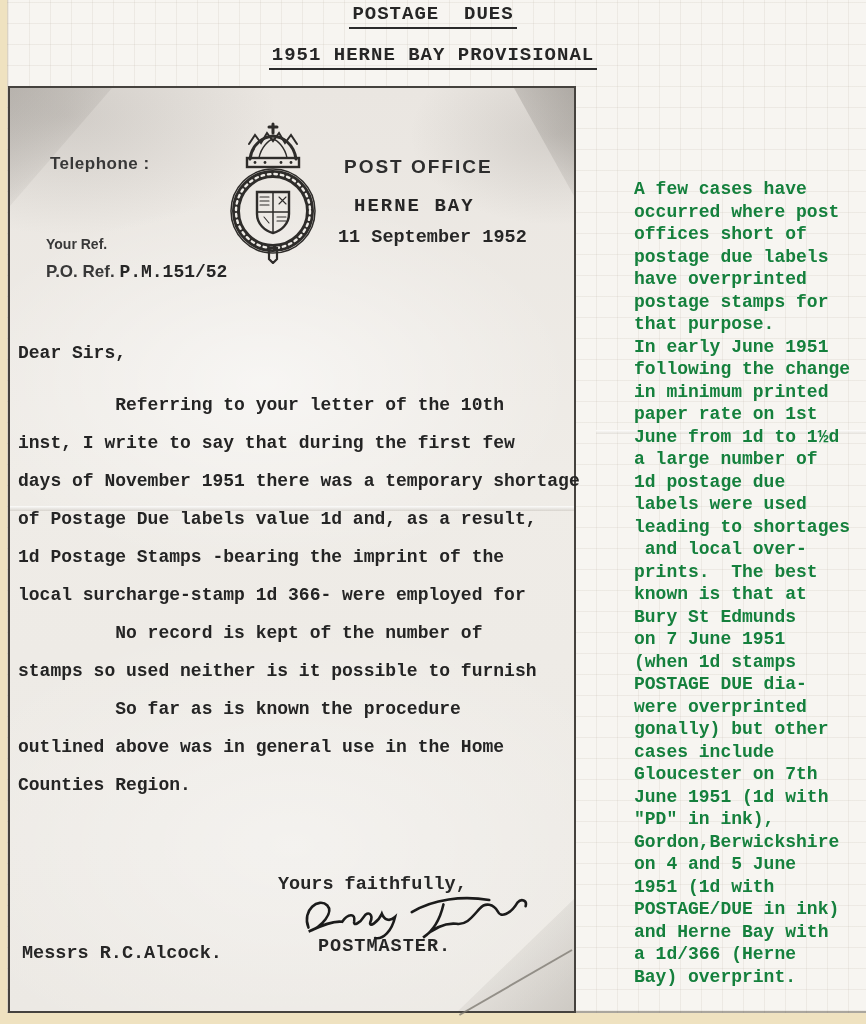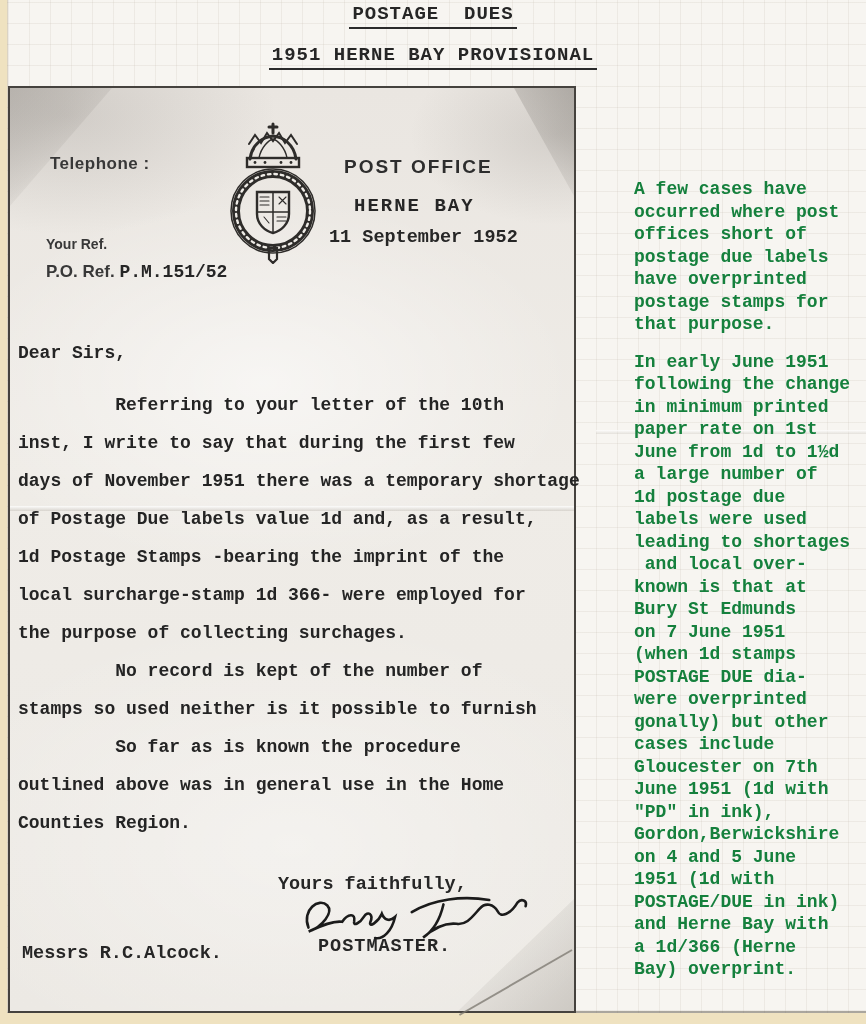--- a/index.html
+++ b/index.html
@@ -63,39 +63,39 @@
   .crease2{position:absolute;left:596px;top:430px;width:270px;height:4px;
     background:linear-gradient(rgba(255,255,255,.8), rgba(160,153,140,.22));}
 
   .print{font-family:"Liberation Sans","DejaVu Sans",sans-serif;font-weight:bold;color:var(--print-ink);}
   .tw{font-weight:bold;color:var(--ink);}
 
   .tel{left:40px;top:66px;font-size:17px;letter-spacing:.5px;}
   .crest{left:220px;top:34px;width:86px;height:142px;}
   .po-name{left:334px;top:68px;font-size:19px;letter-spacing:2px;color:#2d2d2d;}
   .po-loc{left:344px;top:107px;font-size:19px;letter-spacing:2px;}
-  .po-date{left:319px;top:139px;font-size:18.5px;}
+  .po-date{left:328px;top:139px;font-size:18.5px;}
   .your-ref{left:36px;top:148px;font-size:14px;}
   .po-ref{left:36px;top:174px;font-size:17px;}
   .po-ref .val{font-family:"Liberation Mono","DejaVu Sans Mono",monospace;font-size:18px;color:var(--ink);}
 
   .body{left:8px;top:246px;font-size:18px;line-height:38px;font-weight:bold;color:#242424;}
   .bline{white-space:pre;}
   .bline:first-child{margin-bottom:14px;}
 
   .closing{left:268px;top:786px;font-size:18.5px;font-family:Liberation Mono, monospace;}
   .sig{left:284px;top:800px;width:240px;height:56px;}
   .postmaster{left:308px;top:848px;font-size:18.5px;letter-spacing:1px;}
   .addressee{left:12px;top:855px;font-size:18.5px;}
 
   
   .annotation{position:absolute;left:634px;top:178px;width:232px;
     font-size:18px;line-height:22.5px;font-weight:bold;color:#15803d;}
   .aline{white-space:pre;}
-  .p2{margin-top:15px;}
+  .p2{}
 </style>
 </head>
 <body>
 
 <div class="page">
 
   <div class="sheet"></div>
 
   <div class="heading">
     <div class="trow t1"><span>POSTAGE  DUES</span></div>
@@ -137,21 +137,20 @@
     <div class="po-ref print"><span>P.O. Ref.</span> <span class="val tw">P.M.151/52</span></div>
 
     <div class="body">
         <div class="bline">Dear Sirs,</div>
         <div class="bline">         Referring to your letter of the 10th</div>
         <div class="bline">inst, I write to say that during the first few</div>
         <div class="bline">days of November 1951 there was a temporary shortage</div>
         <div class="bline">of Postage Due labels value 1d and, as a result,</div>
         <div class="bline">1d Postage Stamps -bearing the imprint of the</div>
         <div class="bline">local surcharge-stamp 1d 366- were employed for</div>
-        <div class="bline">the purpose of collecting surchages.</div>
         <div class="bline">         No record is kept of the number of</div>
         <div class="bline">stamps so used neither is it possible to furnish</div>
         <div class="bline">         So far as is known the procedure</div>
         <div class="bline">outlined above was in general use in the Home</div>
         <div class="bline">Counties Region.</div>
       </div>
 
     <div class="closing tw">Yours faithfully,</div>
 
     <svg class="sig" viewBox="0 0 240 56" fill="none" stroke="#1b1b1b" stroke-width="2.6" stroke-linecap="round" transform="rotate(-3)">
@@ -179,20 +178,21 @@
         <div class="aline">In early June 1951</div>
         <div class="aline">following the change</div>
         <div class="aline">in minimum printed</div>
         <div class="aline">paper rate on 1st</div>
         <div class="aline">June from 1d to 1½d</div>
         <div class="aline">a large number of</div>
         <div class="aline">1d postage due</div>
         <div class="aline">labels were used</div>
         <div class="aline">leading to shortages</div>
         <div class="aline"> and local over-</div>
+        <div class="aline">prints.  The best</div>
         <div class="aline">known is that at</div>
         <div class="aline">Bury St Edmunds</div>
         <div class="aline">on 7 June 1951</div>
         <div class="aline">(when 1d stamps</div>
         <div class="aline">POSTAGE DUE dia-</div>
         <div class="aline">were overprinted</div>
         <div class="aline">gonally) but other</div>
         <div class="aline">cases include</div>
         <div class="aline">Gloucester on 7th</div>
         <div class="aline">June 1951 (1d with</div>

